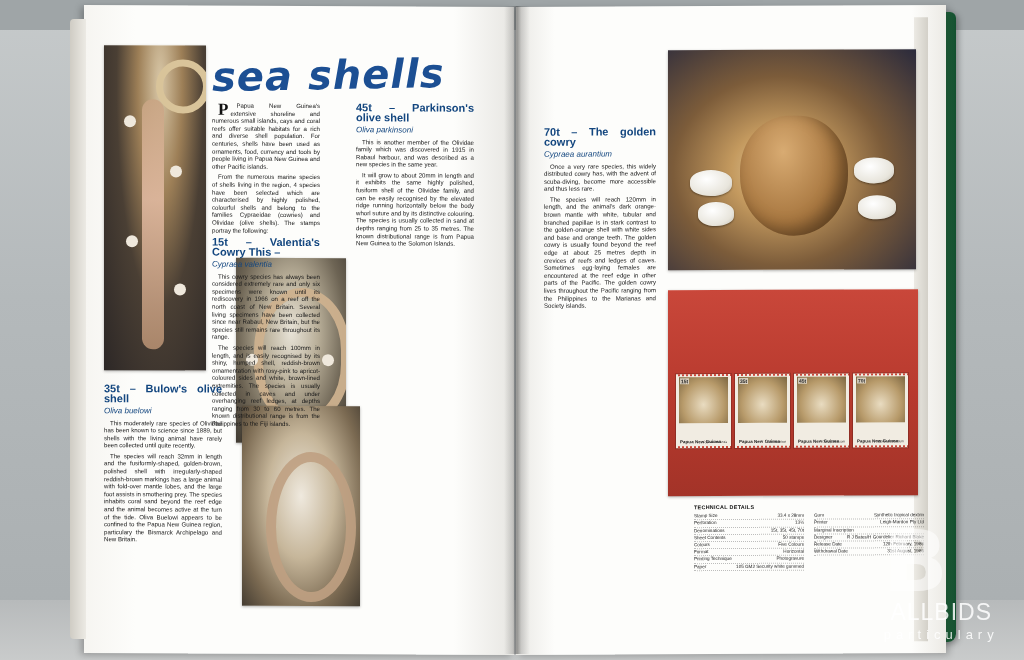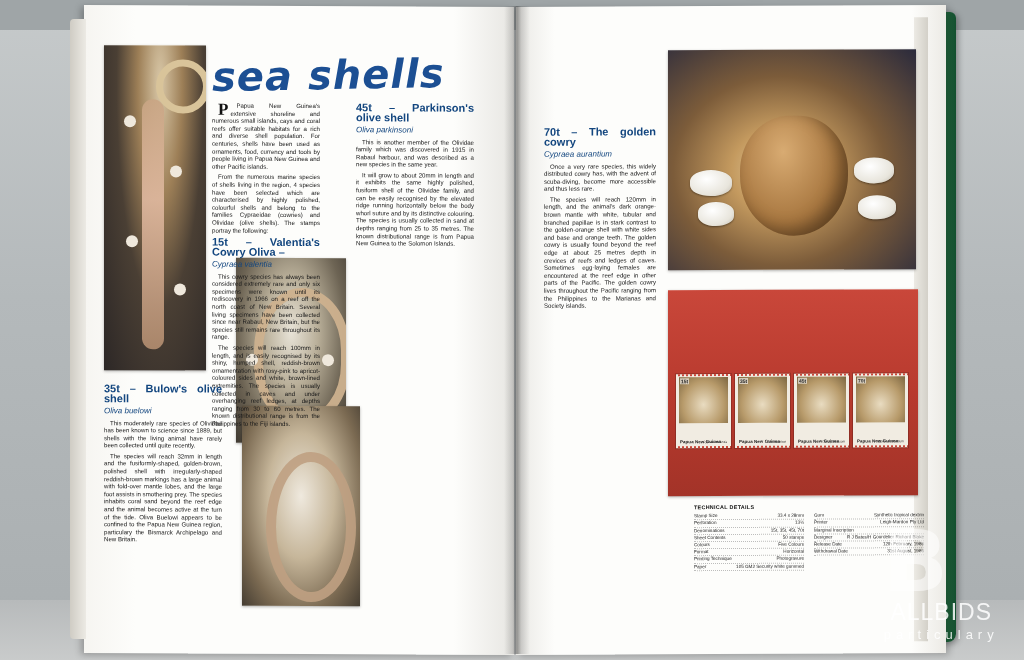--- a/index.html
+++ b/index.html
@@ -395,21 +395,21 @@
         <div class="orn bead" style="left:86px;top:96px"></div>
       </div>
 
       <div class="photo photo-shell-3">
         <div class="necklace-ring2"></div>
       </div>
 
       <div class="col lcol-a">
         <p class="first"><span class="dropcap">P</span><span>Papua New Guinea's extensive shoreline and numerous small islands, cays and coral reefs offer suitable habitats for a rich and diverse shell population. For centuries, shells have been used as ornaments, food, currency and tools by people living in Papua New Guinea and other Pacific islands.</span></p>
         <p>From the numerous marine species of shells living in the region, 4 species have been selected which are characterised by highly polished, colourful shells and belong to the families Cypraeidae (cowries) and Olividae (olive shells). The stamps portray the following:</p>
-        <p class="heading">15t – Valentia's Cowry Oliva –</p>
+        <p class="heading">15t – Valentia's Cowry This –</p>
         <p class="subheading">Cypraea valentia</p>
         <p>This cowry species has always been considered extremely rare and only six specimens were known until its rediscovery in 1966 on a reef off the north coast of New Britain. Several living specimens have been collected since near Rabaul, New Britain, but the species still remains rare throughout its range.</p>
         <p>The species will reach 100mm in length, and is easily recognised by its shiny, humped shell, reddish-brown ornamentation with rosy-pink to apricot-coloured sides and white, brown-lined extremities. The species is usually collected in caves and under overhanging reef ledges, at depths ranging from 30 to 60 metres. The known distributional range is from the Philippines to the Fiji islands.</p>
       </div>
 
       <div class="col lcol-b">
         <p class="heading">35t – Bulow's olive shell</p>
         <p class="subheading">Oliva buelowi</p>
         <p>This moderately rare species of Olividae has been known to science since 1889, but shells with the living animal have rarely been collected until quite recently.</p>
         <p>The species will reach 32mm in length and the fusiformly-shaped, golden-brown, polished shell with irregularly-shaped reddish-brown markings has a large animal with fold-over mantle lobes, and the large foot assists in smothering prey. The species inhabits coral sand beyond the reef edge and the animal becomes active at the turn of the tide. Oliva Buelowi appears to be confined to the Papua New Guinea region, particulary the Bismarck Archipelago and New Britain.</p>

